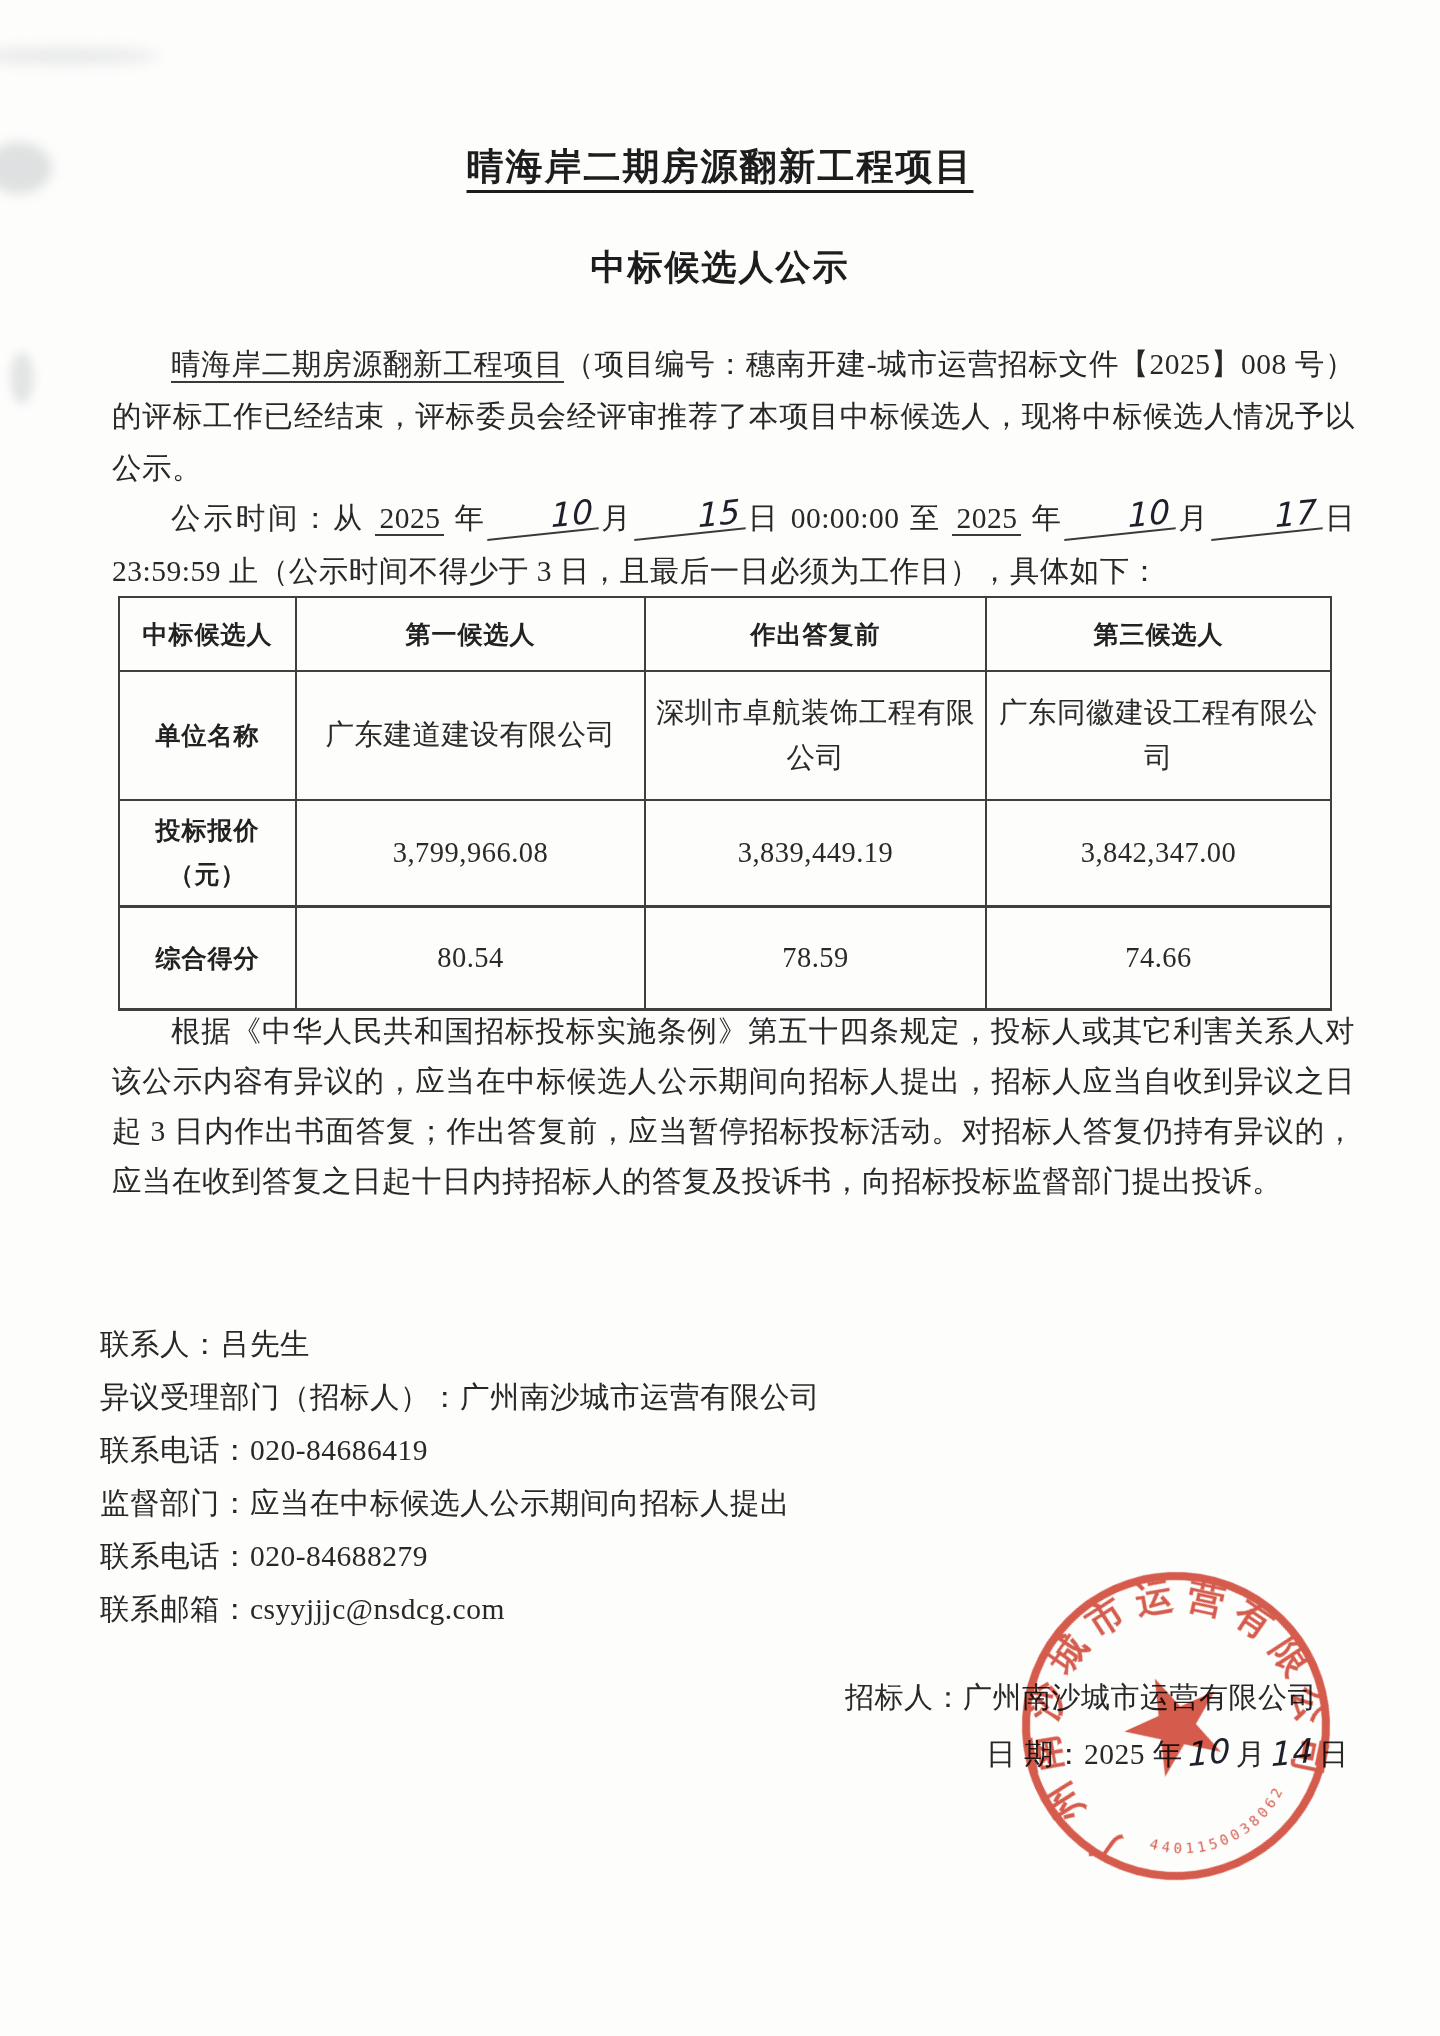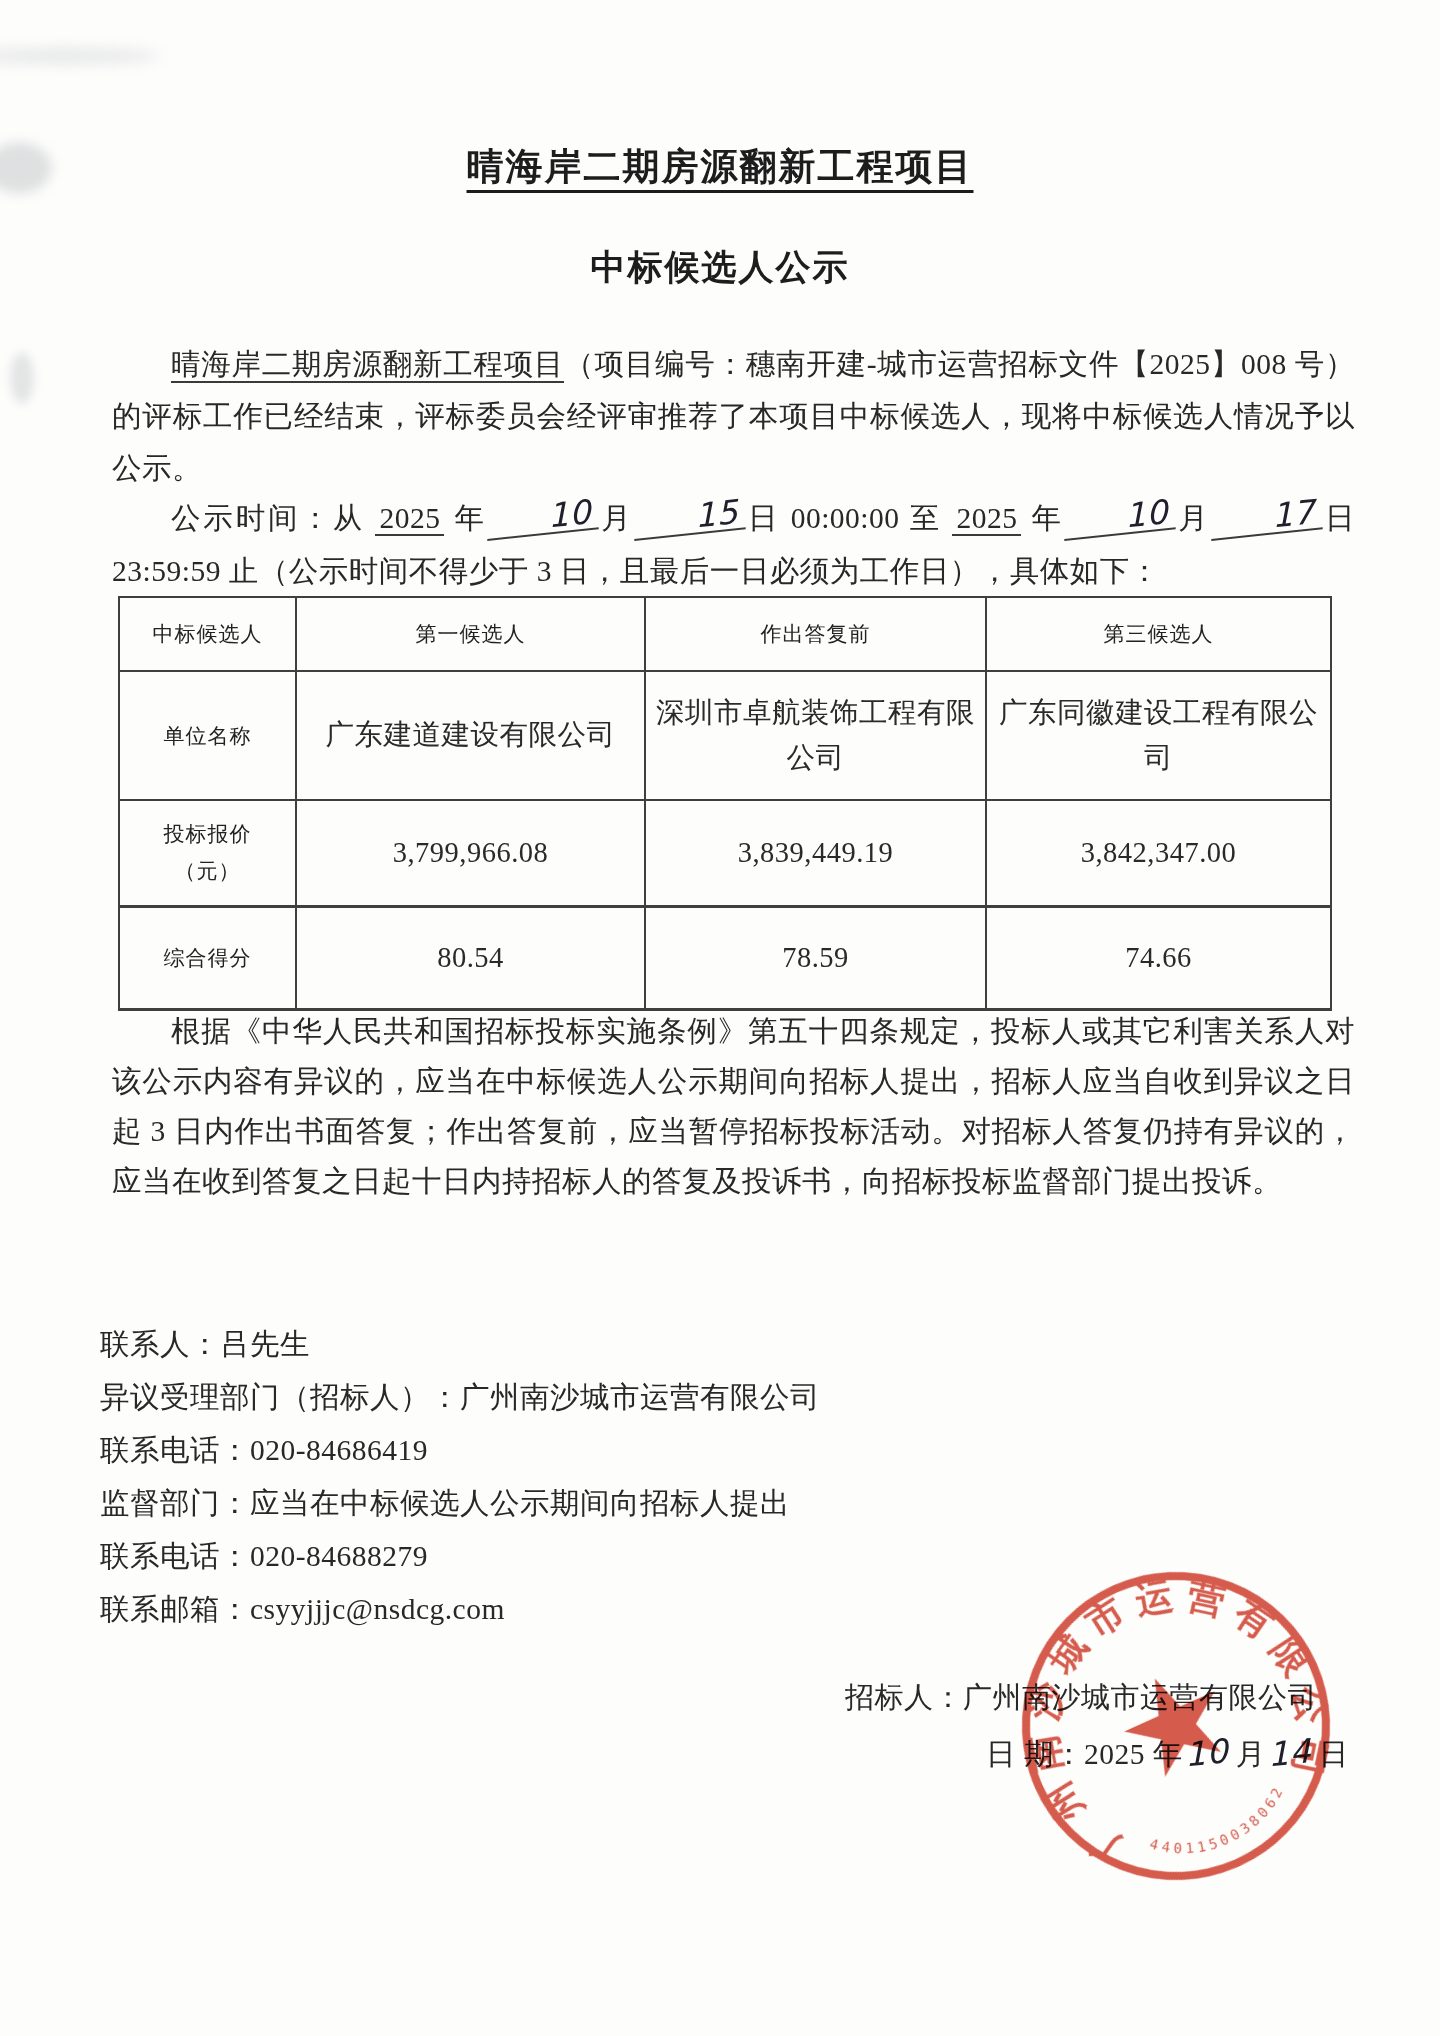--- a/index.html
+++ b/index.html
@@ -51,21 +51,21 @@
   .bid-table td {
     border:2px solid #3f3f3f; padding:2px 8px; vertical-align:middle;
     overflow:hidden;
   }
   .bid-table tr.r1 td { height:68px; }
   .bid-table tr.r2 td { height:123px; }
   .bid-table tr.r3 td { height:100px; border-bottom-width:3.5px; }
   .bid-table tr.r4 td { height:96px; border-bottom-width:3px; }
   .th, .lab {
     font-family:"Liberation Sans","DejaVu Sans",sans-serif;
-    font-weight:400; font-size:21px; letter-spacing:1px; color:#222;
+    font-weight:700; font-size:25px; letter-spacing:1px; color:#222;
   }
   .lab2 { white-space:pre-line; line-height:1.75; }
   .val { font-size:28.5px; letter-spacing:.5px; line-height:1.55; color:#2a2a2a; }
 
   
   .contacts { top:1318px; left:100px; font-size:29.5px; line-height:53px; letter-spacing:.5px; }
   .contacts div { white-space:nowrap; }
 
   
   .footer-bidder { top:1678px; left:845px; font-size:29px; letter-spacing:.5px; white-space:nowrap; z-index:2; }

